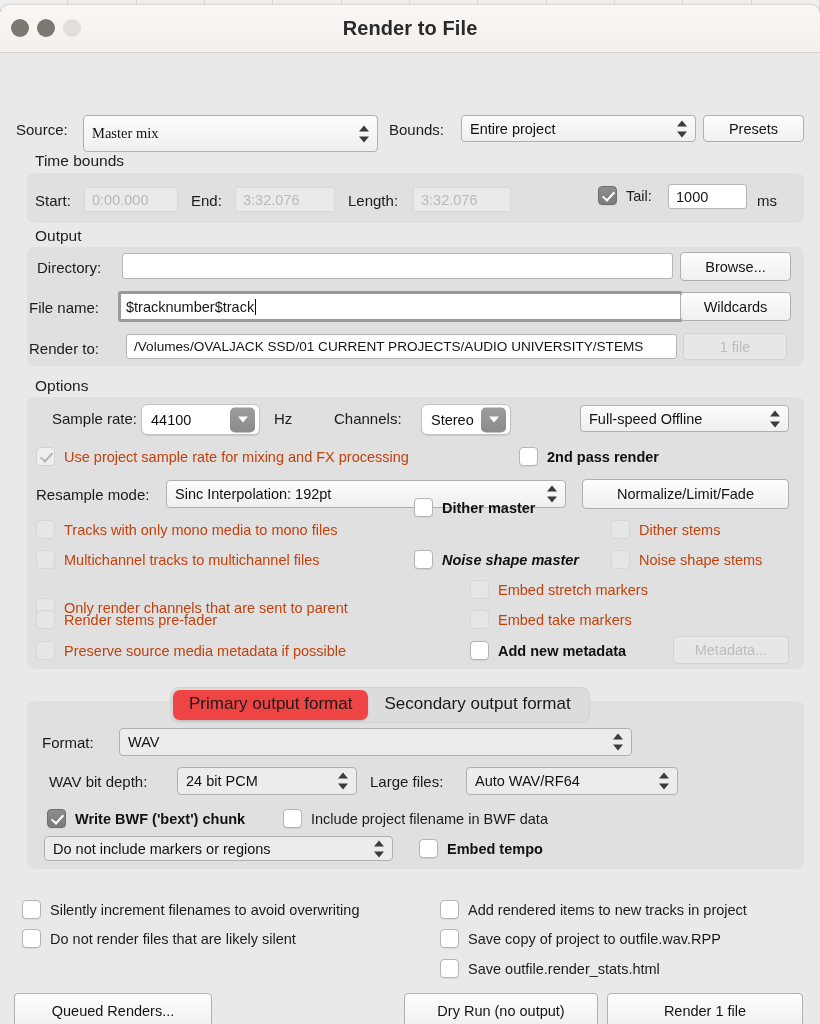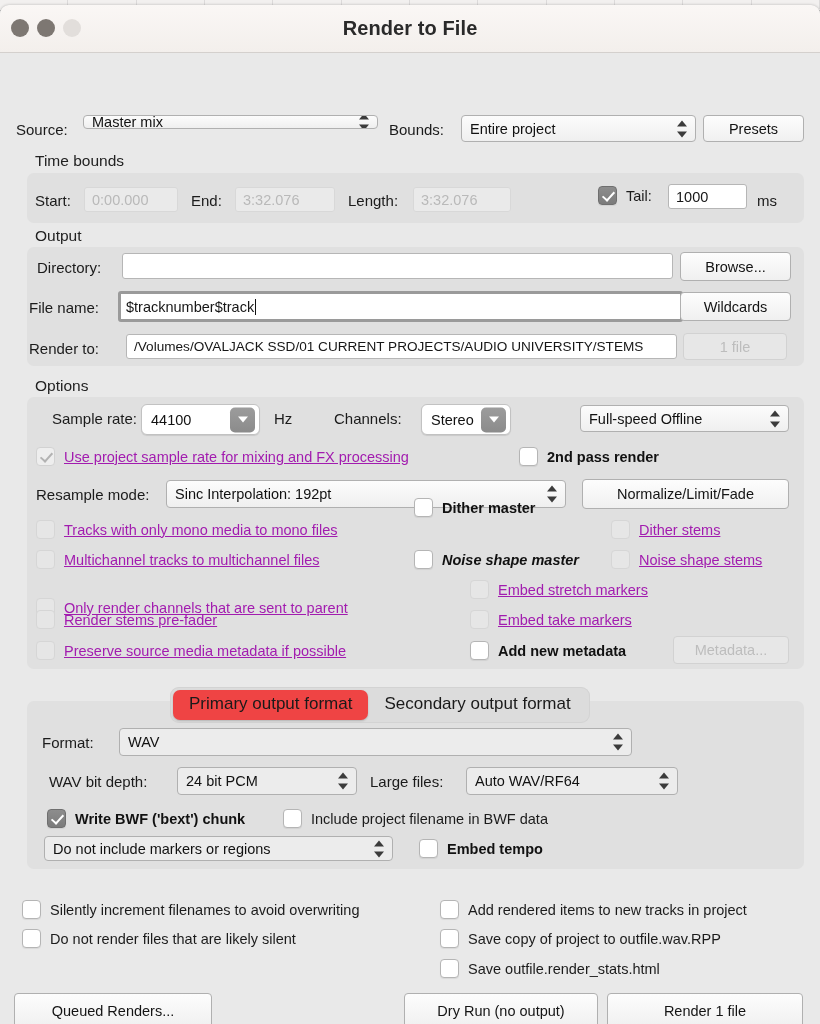--- a/index.html
+++ b/index.html
@@ -181,21 +181,21 @@
     content: "";
     position: absolute; left: 5.5px; top: 2px;
     width: 5px; height: 10px;
     border: solid #fff; border-width: 0 2.3px 2.3px 0;
     transform: rotate(42deg);
   }
   .box.dim { background: #e6e6e6; border-color: #d6d6d6; box-shadow: none; }
   .box.dim.checked { background: #eeeeee; border-color: #d2d2d2; }
   .box.dim.checked::after { border-color: #b2b2b2; border-width: 0 2px 2px 0; }
   .cb .cbl { margin-left: 9px; font-size: 14.5px; color: #1b1b1b; }
-  .cb .cbl.dim { color: #a21caf; text-decoration: underline; }
+  .cb .cbl.dim { color: #c2410c; }
   .cb .cbl.bold { font-weight: bold; color: #111; }
 
   
   .segmented {
     background: #dcdcdc;
     border-radius: 9px;
     display: inline-flex;
     padding: 3px;
     box-shadow: inset 0 0 0 1px #d3d3d3;
   }
@@ -238,21 +238,21 @@
       <div class="light close"></div>
       <div class="light min"></div>
       <div class="light zoom"></div>
     </div>
     <div class="title">Render to File</div>
   </div>
 
   <div class="content">
 
     <div class="lbl abs" style="left:16px; top:68px;">Source:</div>
-    <div class="popup abs" style="left:83px; top:62px; width:295px; height:14px;">
+    <div class="popup abs" style="left:83px; top:62px; width:295px; height:37px;font-family:Liberation Serif, serif;">
       <span>Master mix</span>
       <span class="updown"></span>
     </div>
 
     <div class="lbl abs" style="left:389px; top:68px;">Bounds:</div>
     <div class="popup abs" style="left:461px; top:62px; width:235px; height:27px;">
       <span>Entire project</span>
       <span class="updown"></span>
     </div>
 

